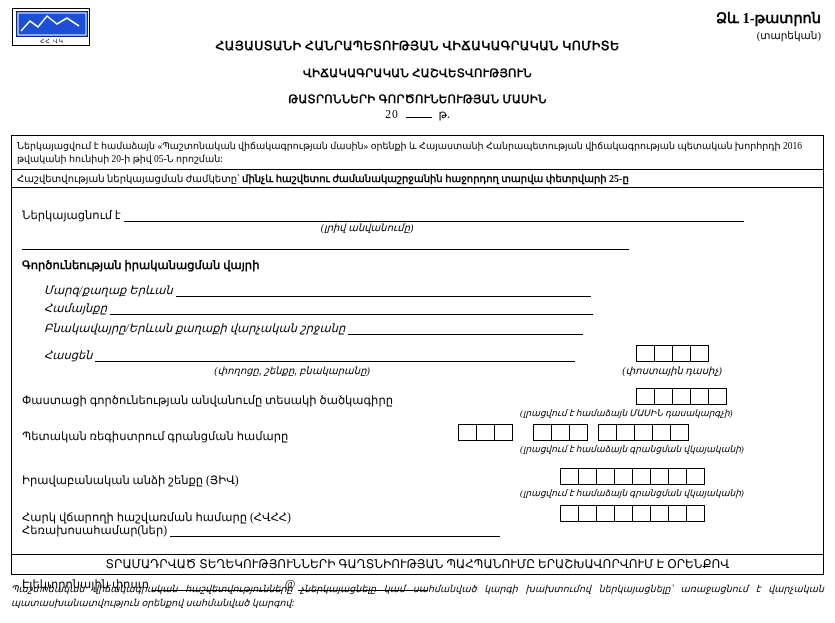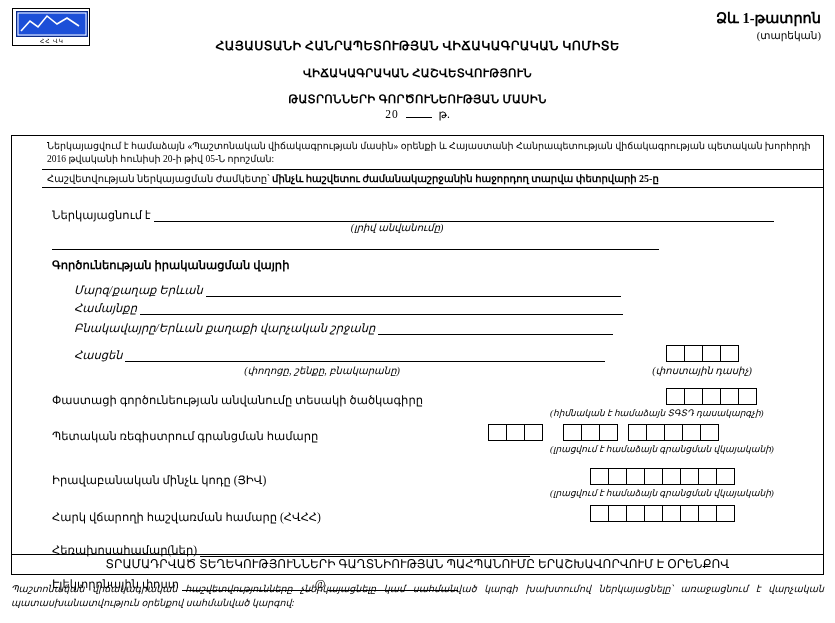--- a/index.html
+++ b/index.html
@@ -116,21 +116,20 @@
 
   
   .main-box {
     position: absolute;
     left: 11px;
     top: 135px;
     width: 813px;
     height: 440px;
     border: 1px solid #000;
     box-sizing: border-box;
-    padding-left: 30px;
   }
   .note-row {
     padding: 4px 5px 3px 5px;
     font-size: 9.5px;
     line-height: 1.35;
     border-bottom: 1px solid #000;
   }
   .deadline-row {
     padding: 3px 5px 3px 5px;
     font-size: 10px;
@@ -290,21 +289,21 @@
       <div class="center-small" style="left:600px; top:177px; width:120px;">(փոստային դասիչ)</div>
 
       <div class="fld" style="left:10px; top:205px;">Փաստացի գործունեության անվանումը տեսակի ծածկագիրը</div>
       <div class="boxes" style="left:624px; top:200px;">
         <div class="cell"></div>
         <div class="cell"></div>
         <div class="cell"></div>
         <div class="cell"></div>
         <div class="cell"></div>
       </div>
-      <div class="small-note" style="left:508px; top:220px;">(հիմնական է համաձայն ՏԳՏԴ դասակարգչի)</div>
+      <div class="small-note" style="left:508px; top:220px;">(լրացվում է համաձայն ՄԱՍԻՆ դասակարգչի)</div>
 
       <div class="fld" style="left:10px; top:241px;">Պետական ռեգիստրում գրանցման համարը</div>
       <div class="boxes" style="left:446px; top:236px;">
         <div class="cell"></div>
         <div class="cell"></div>
         <div class="cell"></div>
       </div>
       <div class="boxes" style="left:521px; top:236px;">
         <div class="cell"></div>
         <div class="cell"></div>
@@ -312,21 +311,21 @@
       </div>
       <div class="boxes" style="left:586px; top:236px;">
         <div class="cell"></div>
         <div class="cell"></div>
         <div class="cell"></div>
         <div class="cell"></div>
         <div class="cell"></div>
       </div>
       <div class="small-note" style="left:508px; top:256px;">(լրացվում է համաձայն գրանցման վկայականի)</div>
 
-      <div class="fld" style="left:10px; top:285px;">Իրավաբանական մինչև կոդը (ՅԻՎ)</div>
+      <div class="fld" style="left:10px; top:285px;">Իրավաբանական անձի շենքը (ՅԻՎ)</div>
       <div class="boxes" style="left:548px; top:280px;">
         <div class="cell"></div>
         <div class="cell"></div>
         <div class="cell"></div>
         <div class="cell"></div>
         <div class="cell"></div>
         <div class="cell"></div>
         <div class="cell"></div>
         <div class="cell"></div>
       </div>
@@ -337,21 +336,21 @@
         <div class="cell"></div>
         <div class="cell"></div>
         <div class="cell"></div>
         <div class="cell"></div>
         <div class="cell"></div>
         <div class="cell"></div>
         <div class="cell"></div>
         <div class="cell"></div>
       </div>
 
-      <div class="fld" style="left:10px; top:355px;">
+      <div class="fld" style="left:10px; top:335px;">
         <span class="lbl">Հեռախոսահամար(ներ)</span>
         <span class="line" style="width:330px;"></span>
       </div>
 
       <div class="fld" style="left:10px; top:389px;">
         <span class="lbl">Էլեկտրոնային փոստ</span>
         <span class="line" style="width:130px;"></span>
         <span>@</span>
         <span class="line" style="width:130px;"></span>
       </div>

